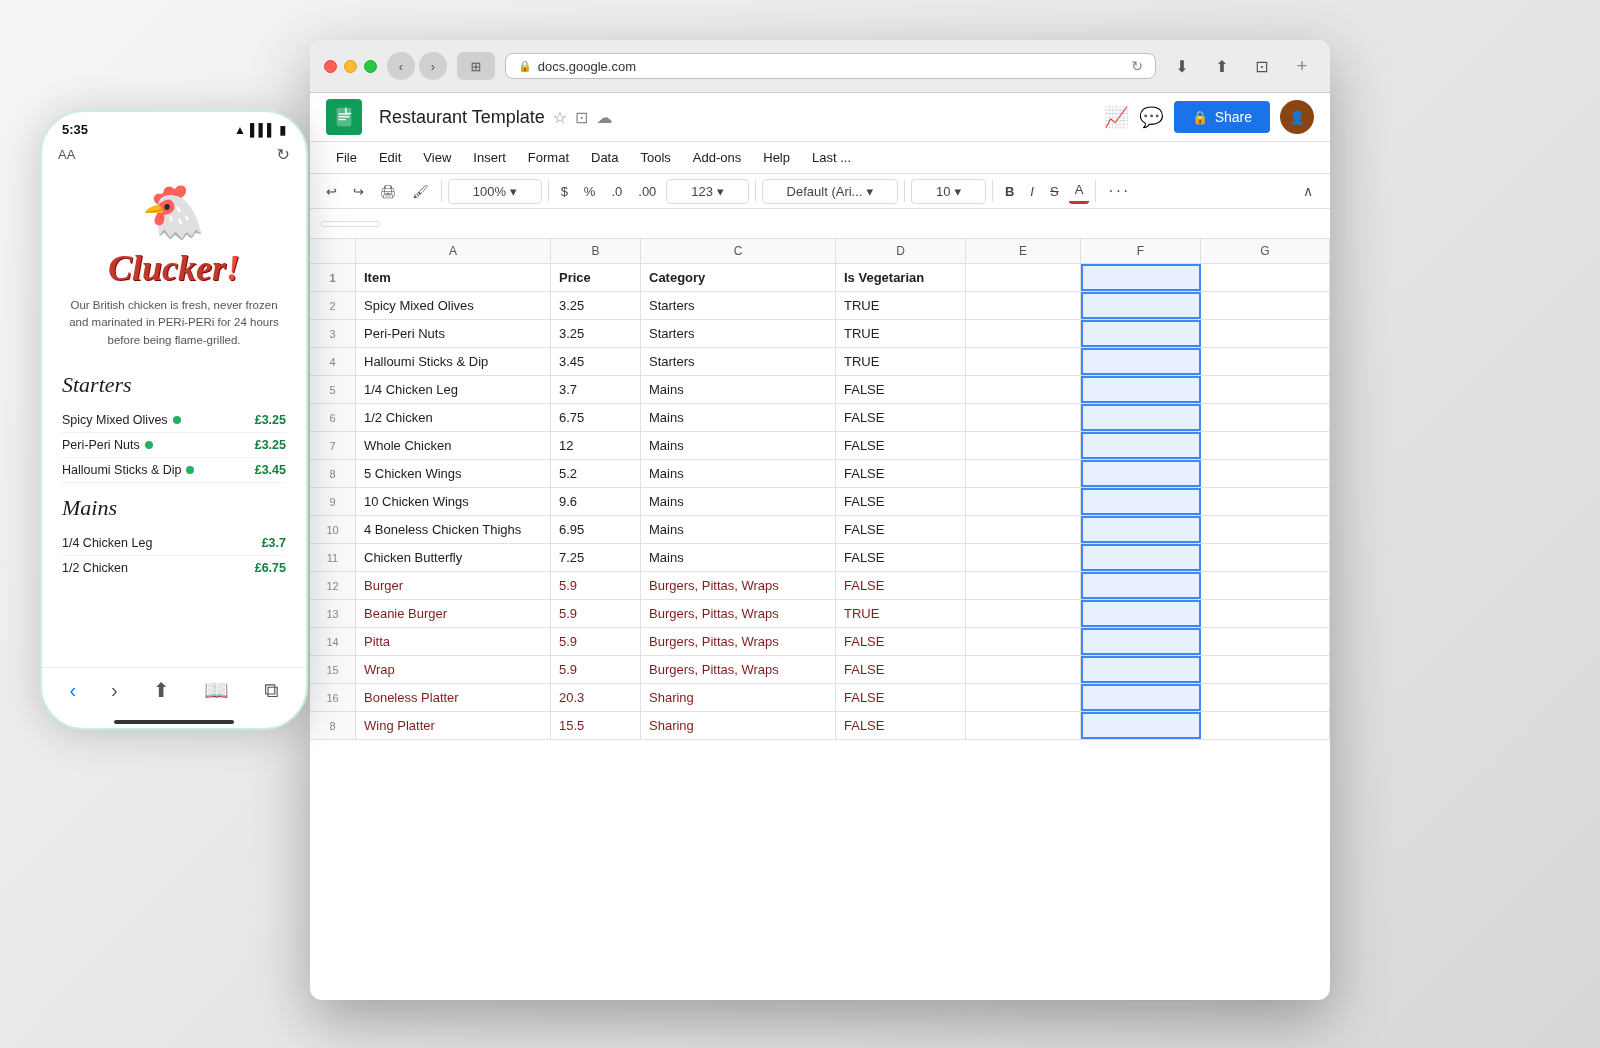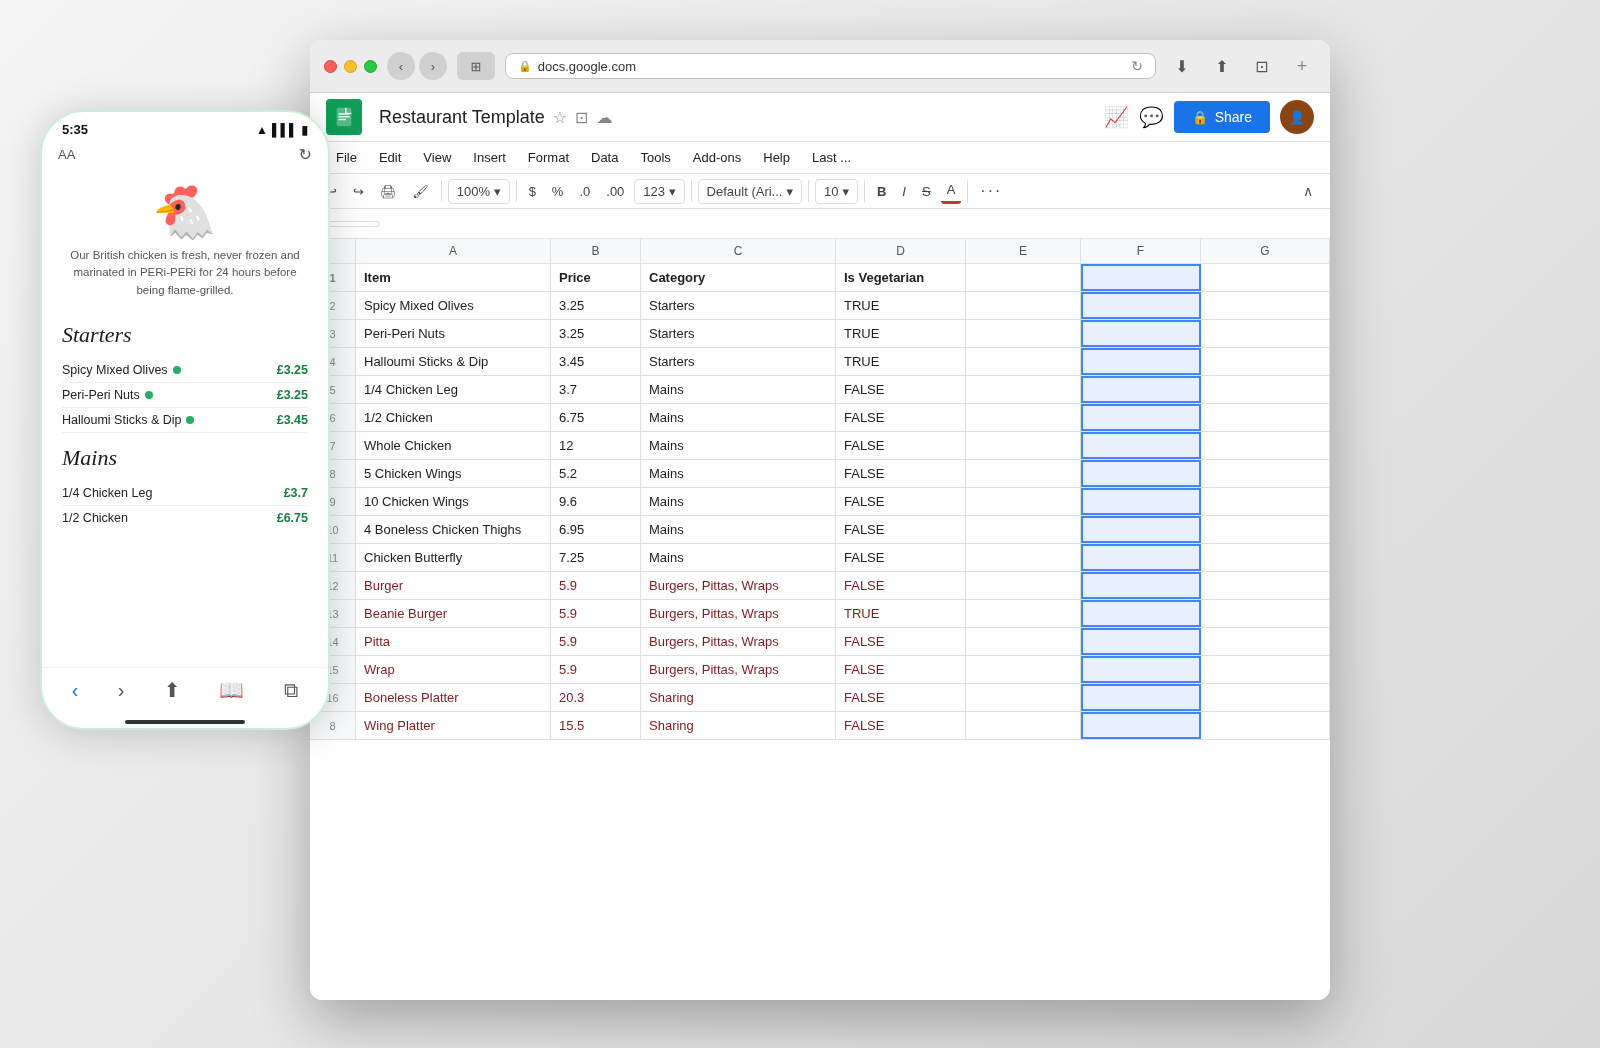--- a/index.html
+++ b/index.html
@@ -23,21 +23,21 @@
     }
 
     
     .phone-wrapper {
       position: absolute;
       left: 40px;
       top: 110px;
       z-index: 10;
     }
     .phone {
-      width: 290px;
+      width: 268px;
       height: 620px;
       background: #fff;
       border-radius: 44px;
       border: 2px solid #c8f0d8;
       box-shadow: 0 4px 40px rgba(0,0,0,0.18);
       overflow: hidden;
       position: relative;
       display: flex;
       flex-direction: column;
     }
@@ -389,21 +389,21 @@
       border: none;
       background: none;
     }
     .tb-divider {
       width: 1px;
       height: 22px;
       background: #ddd;
       margin: 0 2px;
     }
     .tb-dropdown {
-      padding: 4px 8px;
+      padding: 4px 24px;
       border: 1px solid #ddd;
       border-radius: 4px;
       font-size: 13px;
       color: #444;
       cursor: pointer;
       display: flex;
       align-items: center;
       gap: 4px;
     }
     .tb-bold { font-weight: 700; }
@@ -535,20 +535,23 @@
       </div>
     </div>
 
     <div class="phone-browser-bar">
       <span class="phone-aa">AA</span>
       <span class="phone-reload">↻</span>
     </div>
 
     <div class="phone-scroll-area">
       <div class="phone-chicken-icon">🐔</div>
+      <div class="phone-brand">
+        <span style="color:#c0392b">Clucker</span><span style="color:#e74c3c">!</span>
+      </div>
       <div class="phone-desc">Our British chicken is fresh, never frozen
 and marinated in PERi-PERi for 24 hours
 before being flame-grilled.</div>
 
       <div class="phone-section-title">Starters</div>
 
       <div class="phone-menu-item">
         <div class="phone-item-left">
           <span>Spicy Mixed Olives</span>
           <span class="veg-dot"></span>

